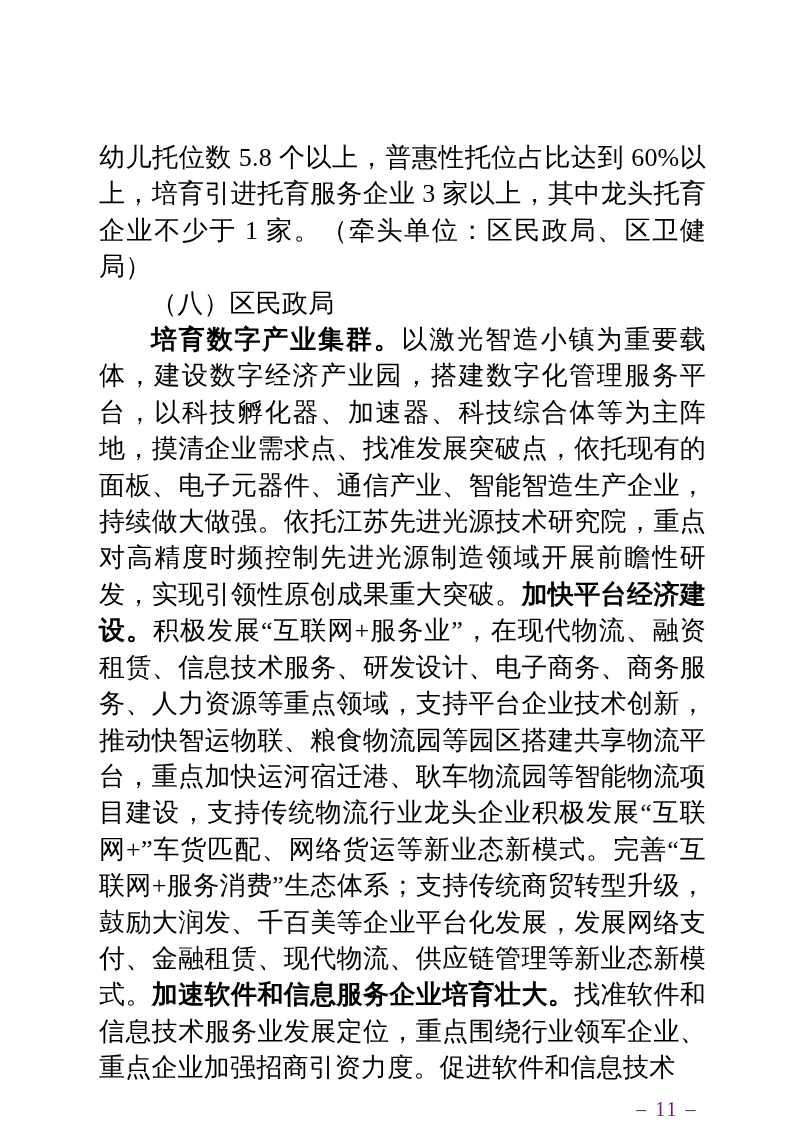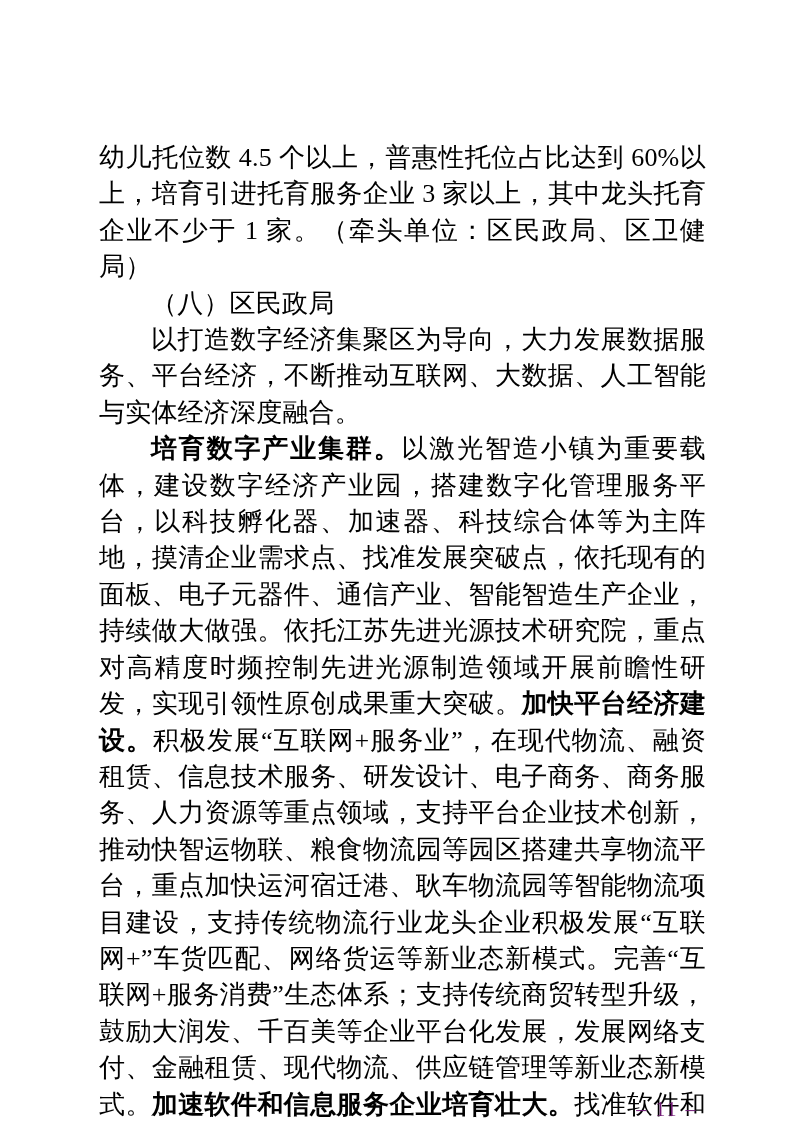--- a/index.html
+++ b/index.html
@@ -56,23 +56,22 @@
     letter-spacing: 2px;
     white-space: nowrap;
   }
 </style>
 </head>
 <body>
 
 <div class="page">
 
   <main class="text-block">
-      <p class="para"><span class="run">幼儿托位数 4.5 个以上，普惠性托位占比达到 60%以上，培育引进托育服务企业 3 家以上，其中龙头托育企业不少于 1 家。（牵头单位：区民政局、区卫健局）</span></p>
+      <p class="para"><span class="run">幼儿托位数 5.8 个以上，普惠性托位占比达到 60%以上，培育引进托育服务企业 3 家以上，其中龙头托育企业不少于 1 家。（牵头单位：区民政局、区卫健局）</span></p>
       <p class="para indent heading"><span class="run">（八）区民政局</span></p>
-      <p class="para indent"><span class="run">以打造数字经济集聚区为导向，大力发展数据服务、平台经济，不断推动互联网、大数据、人工智能与实体经济深度融合。</span></p>
       <p class="para indent"><span class="run bold">培育数字产业集群。</span><span class="run">以激光智造小镇为重要载体，建设数字经济产业园，搭建数字化管理服务平台，以科技孵化器、加速器、科技综合体等为主阵地，摸清企业需求点、找准发展突破点，依托现有的面板、电子元器件、通信产业、智能智造生产企业，持续做大做强。依托江苏先进光源技术研究院，重点对高精度时频控制先进光源制造领域开展前瞻性研发，实现引领性原创成果重大突破。</span><span class="run bold">加快平台经济建设。</span><span class="run">积极发展“互联网+服务业”，在现代物流、融资租赁、信息技术服务、研发设计、电子商务、商务服务、人力资源等重点领域，支持平台企业技术创新，推动快智运物联、粮食物流园等园区搭建共享物流平台，重点加快运河宿迁港、耿车物流园等智能物流项目建设，支持传统物流行业龙头企业积极发展“互联网+”车货匹配、网络货运等新业态新模式。完善“互联网+服务消费”生态体系；支持传统商贸转型升级，鼓励大润发、千百美等企业平台化发展，发展网络支付、金融租赁、现代物流、供应链管理等新业态新模式。</span><span class="run bold">加速软件和信息服务企业培育壮大。</span><span class="run">找准软件和信息技术服务业发展定位，重点围绕行业领军企业、重点企业加强招商引资力度。促进软件和信息技术</span></p>
     </main>
 
   <div class="footer">
     <span>– 11 –</span>
   </div>
 
 </div>
 
 </body></html>

